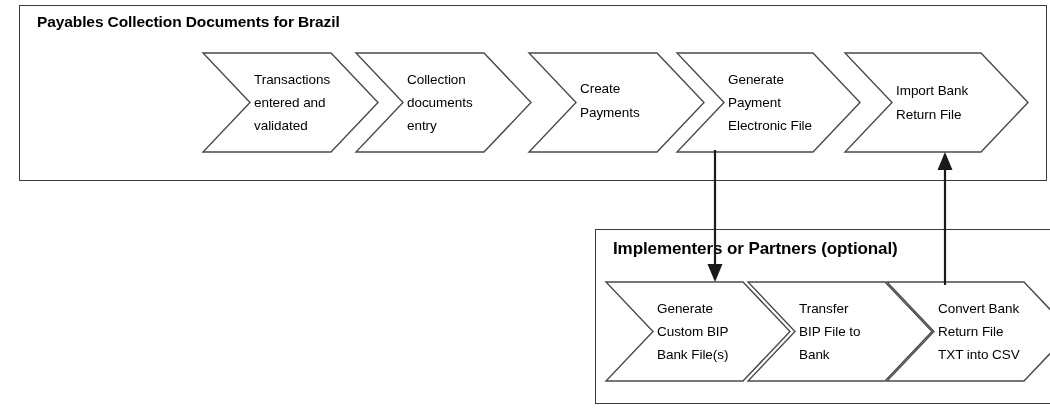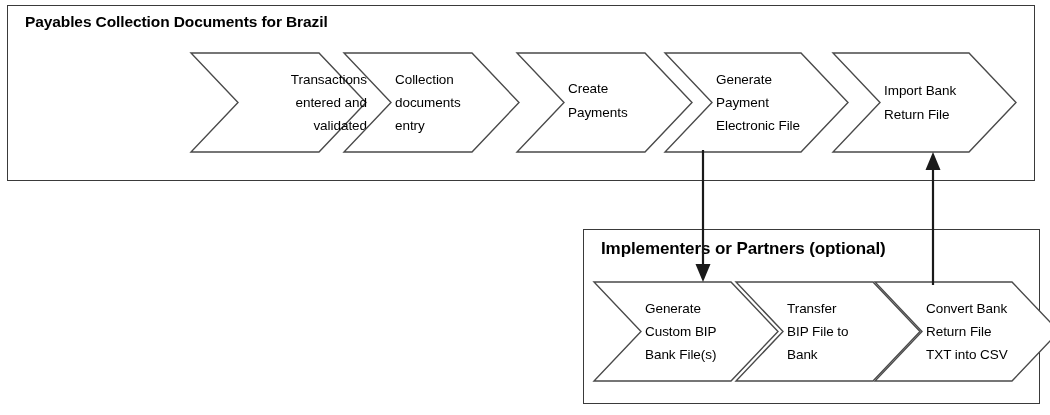--- a/index.html
+++ b/index.html
@@ -12,20 +12,21 @@
     height: 415px;
     position: relative;
     font-family: "Liberation Sans", sans-serif;
     color: #000000;
     overflow: hidden;
   }
 
   #diagram-root {
     position: absolute;
     inset: 0;
+    margin-left: 12px;
   }
 
   
   .group-box {
     position: absolute;
     border: 1.5px solid #3a3a3a;
     background: #ffffff;
     box-sizing: border-box;
   }
   #group-payables {
@@ -103,21 +104,21 @@
 
   <div class="group-box" id="group-payables">
     <div class="group-title" id="payables-title">Payables Collection Documents for Brazil</div>
   </div>
 
 
   <div class="chevron" style="left:190px; top:52px; width:177px; height:101px;">
     <svg width="177" height="101" viewBox="0 0 177 101" aria-hidden="true">
       <polygon points="1,1 129,1 176,50.5 129,100 1,100 48,50.5" fill="#ffffff" stroke="#4a4a4a" stroke-width="1.4"></polygon>
     </svg>
-    <div class="chevron-label" style="padding-left:52px;align-items:flex-end;">
+    <div class="chevron-label" style="padding-left:52px;">
       <span>Transactions</span>
       <span>entered and</span>
       <span>validated</span>
     </div>
   </div>
 
   <div class="chevron" style="left:343px; top:52px; width:177px; height:101px;">
     <svg width="177" height="101" viewBox="0 0 177 101" aria-hidden="true">
       <polygon points="1,1 129,1 176,50.5 129,100 1,100 48,50.5" fill="#ffffff" stroke="#4a4a4a" stroke-width="1.4"></polygon>
     </svg>

